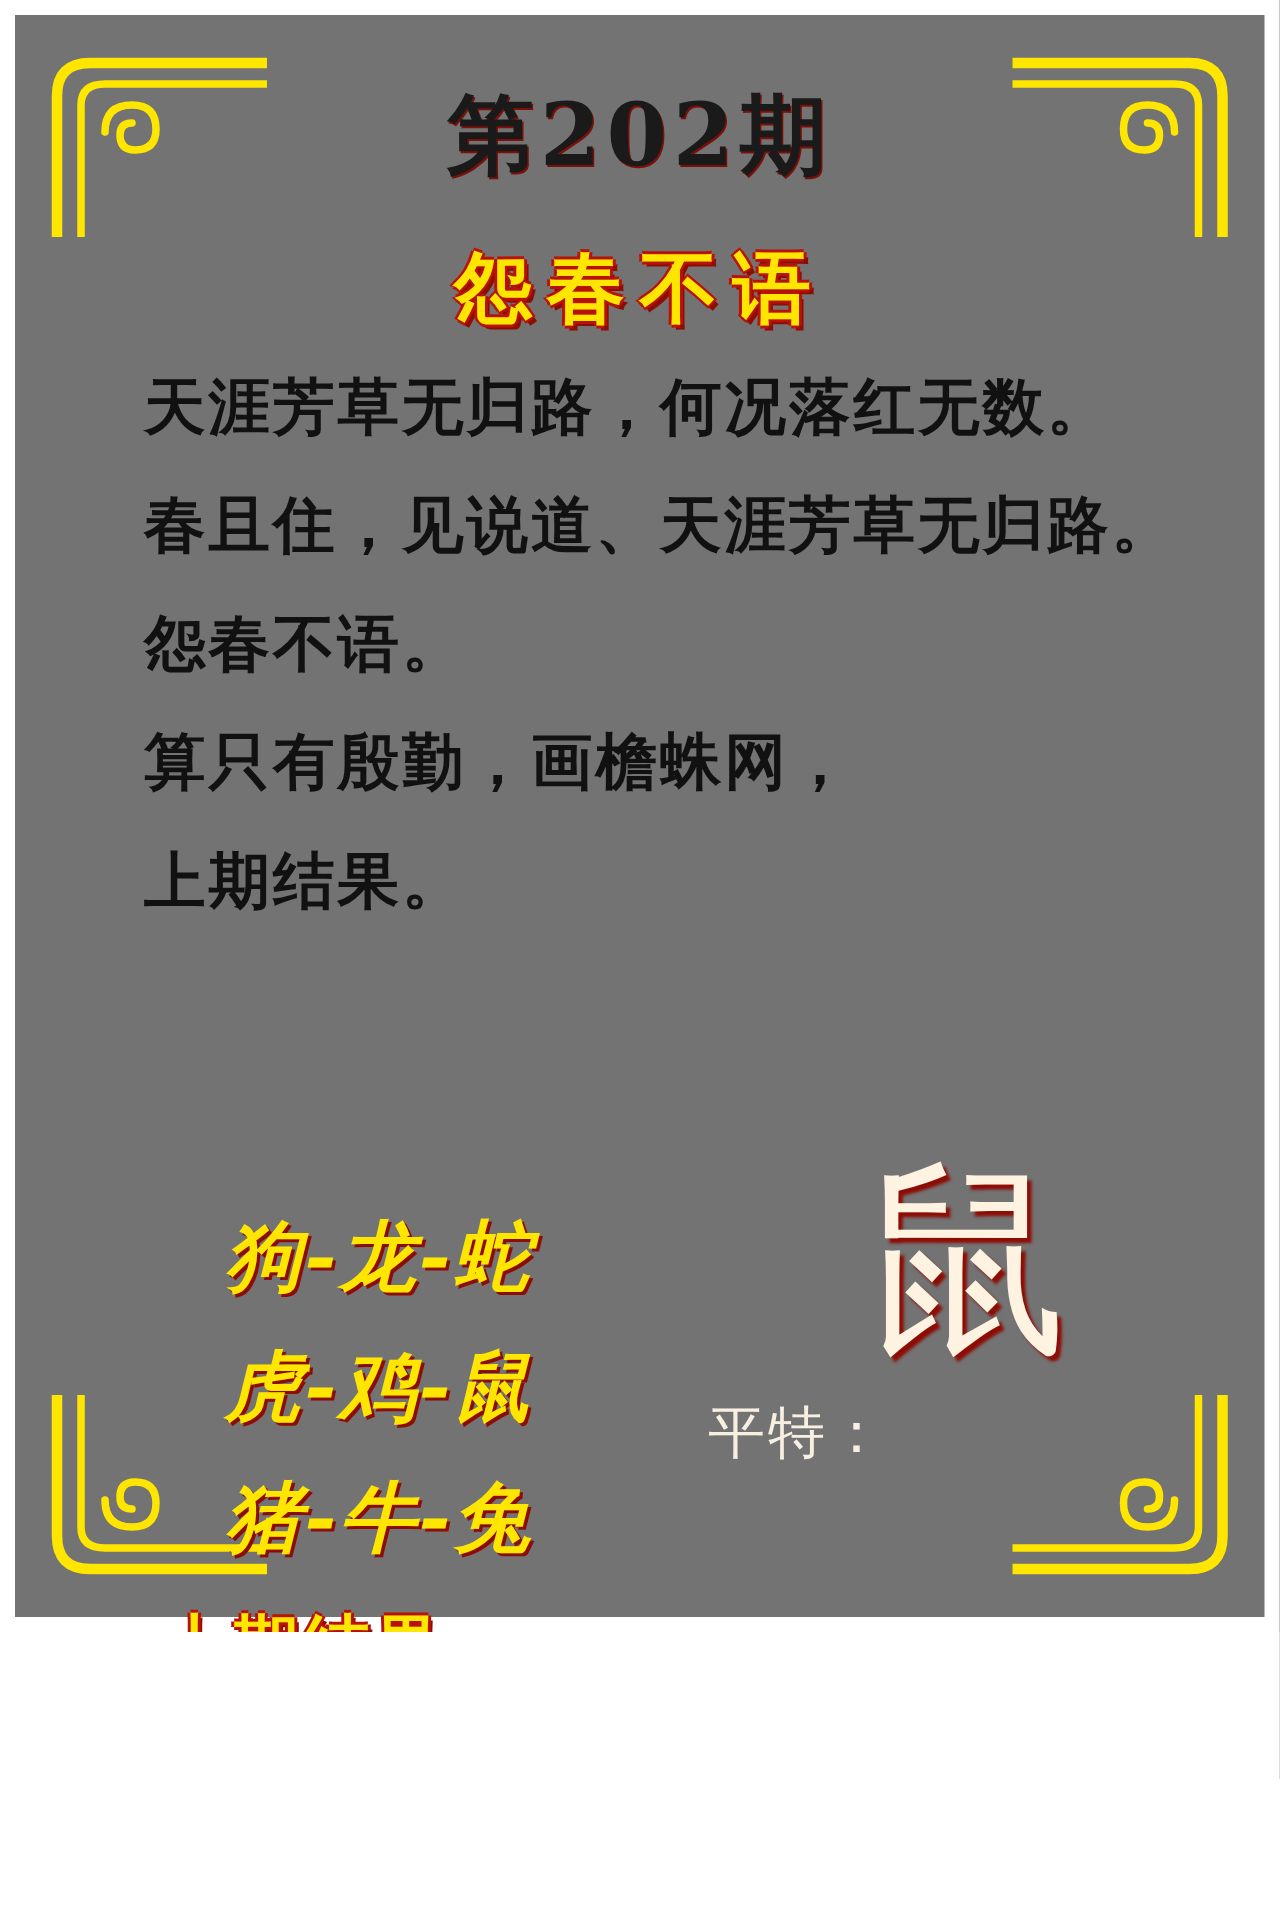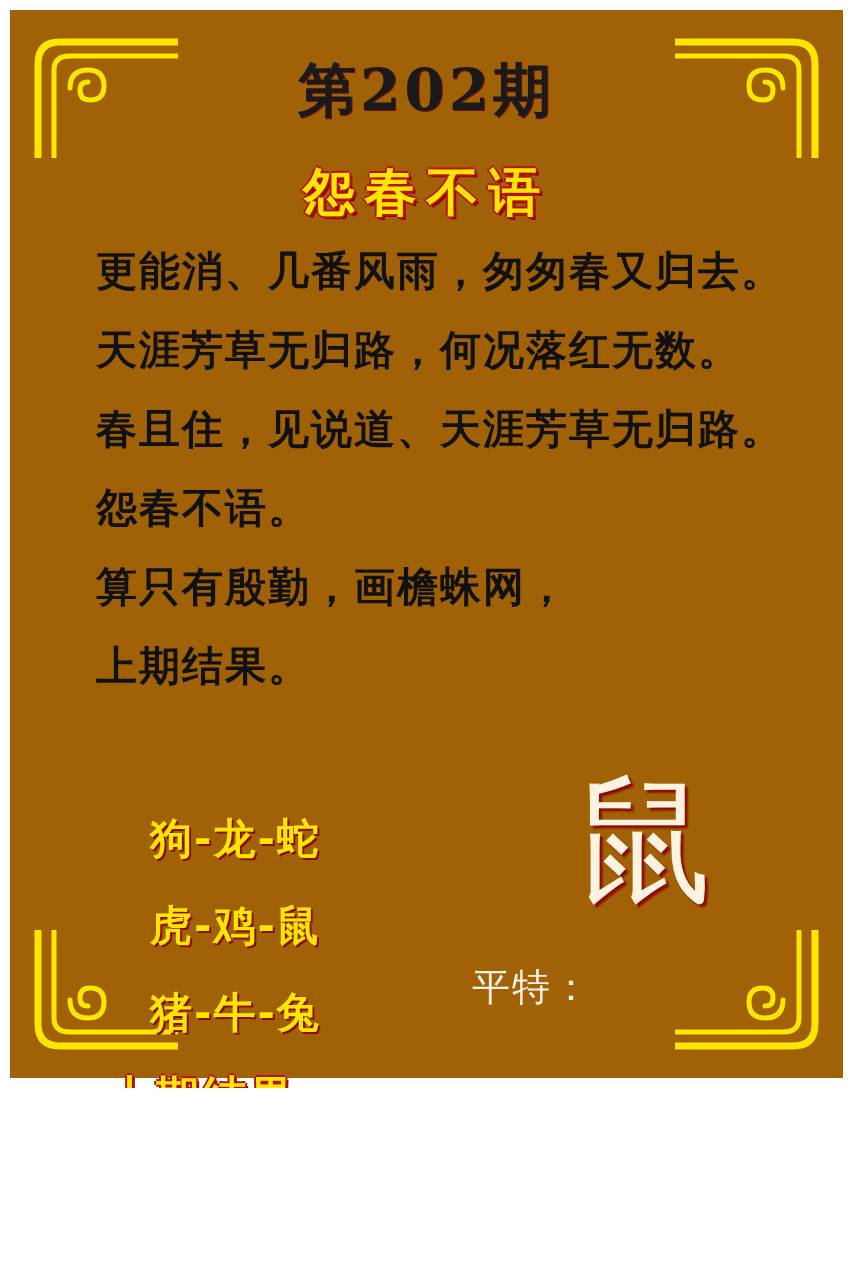--- a/index.html
+++ b/index.html
@@ -11,21 +11,21 @@
     width: 853px;
     height: 1280px;
     font-family: "DejaVu Sans", "Liberation Sans", sans-serif;
     overflow: hidden;
   }
 
   #poster {
     position: relative;
     width: 853px;
     height: 1088px;
-    background: #a16207;
+    background: #737373;
     box-sizing: border-box;
     overflow: hidden;
   }
 
   
   #poster::before {
     content: "";
     position: absolute;
     left: 0; top: 0; right: 0; bottom: 0;
     border: 10px solid #ffffff;
@@ -97,25 +97,26 @@
   
   .picks {
     position: absolute;
     left: 150px;
     top: 795px;
     width: 290px;
   }
   .pick-row {
     font-family: "DejaVu Serif", "Liberation Serif", serif;
     font-weight: bold;
-    font-size: 42px;
+    font-size: 51px;
     line-height: 87px;
     color: #ffe600;
     letter-spacing: 2px;
     text-shadow: 2px 2px 0 #8d0d05;
+    font-style: italic;
   }
 
   
   .big-animal {
     position: absolute;
     right: 140px;
     top: 772px;
     font-family: "DejaVu Serif", "Liberation Serif", serif;
     font-size: 138px;
     line-height: 138px;
@@ -123,21 +124,20 @@
     text-shadow: 3px 3px 2px #8d0d05;
   }
   .pingte-label {
     position: absolute;
     left: 472px;
     top: 930px;
     font-family: Liberation Serif, serif;
     font-size: 38px;
     color: #f6efe2;
     letter-spacing: 2px;
-    margin-top: 32px;
   }
 
   
   .last-title {
     position: absolute;
     left: 88px;
     top: 1068px;
     font-family: "DejaVu Serif", "Liberation Serif", serif;
     font-weight: bold;
     font-size: 44px;
@@ -189,21 +189,20 @@
       <path d="M8 128 L8 34 Q8 12 30 12 L148 12" stroke="#ffe600" stroke-width="7" fill="none"></path>
       <path d="M24 128 L24 40 Q24 26 40 26 L148 26" stroke="#ffe600" stroke-width="5" fill="none"></path>
       <path d="M40 58 Q40 40 58 40 Q74 40 74 56 Q74 70 60 70 Q50 70 50 60 Q50 52 58 52" stroke="#ffe600" stroke-width="5" fill="none" stroke-linecap="round"></path>
     </svg>
   </div>
 
   <div class="issue-title">第202期</div>
   <div class="headline">怨春不语</div>
 
   <div class="poem">
-    <div class="poem-line">更能消、几番风雨，匆匆春又归去。</div>
     <div class="poem-line">天涯芳草无归路，何况落红无数。</div>
     <div class="poem-line">春且住，见说道、天涯芳草无归路。</div>
     <div class="poem-line">怨春不语。</div>
     <div class="poem-line">算只有殷勤，画檐蛛网，</div>
     <div class="poem-line">上期结果。</div>
   </div>
 
   <div class="picks">
     <div class="pick-row">狗-龙-蛇</div>
     <div class="pick-row">虎-鸡-鼠</div>

